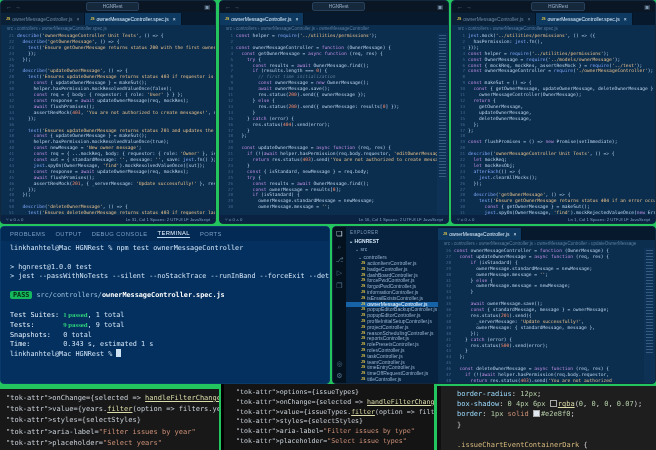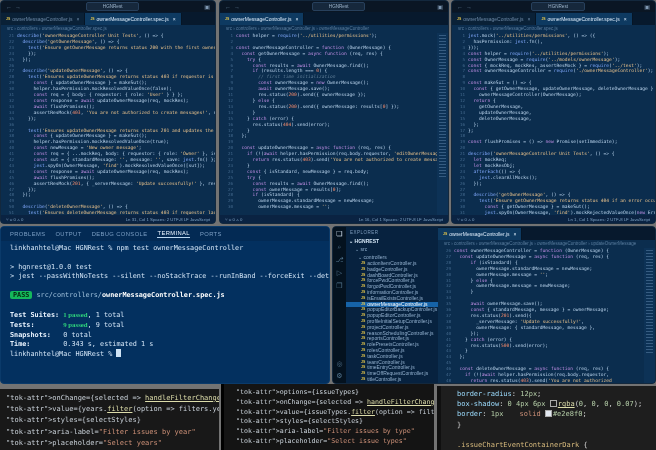--- a/index.html
+++ b/index.html
@@ -1,16 +1,16 @@
 <!DOCTYPE html>
 <html><head>
 <meta charset="utf-8">
 <style>
   html,body{margin:0;padding:0;background:#000;}
-  #canvas{position:relative;width:656px;height:450px;background:#737373;overflow:hidden;
+  #canvas{position:relative;width:656px;height:450px;background:#22c55e;overflow:hidden;
           font-family:"Liberation Sans",sans-serif;}
   .win{position:absolute;overflow:hidden;display:flex;flex-direction:column;
        border:1px solid #13283d;border-radius:4px;box-sizing:border-box;background:#0b2d4e;}
   
   .titlebar{height:11px;background:#0a1624;display:flex;align-items:center;gap:3px;
             padding:0 5px;color:#7f98b2;font-size:6px;flex:none;}
   .nav-arrow{font-size:6px;color:#5d7priv790;color:#5d7790;}
   .title-pill{margin:0 auto;background:#16283c;border:1px solid #27405c;border-radius:2px;
               padding:0 16px;height:7px;line-height:7px;color:#9db4cb;font-size:4.6px;}
   .layout-icon{font-size:6px;color:#7f98b2;}
@@ -36,21 +36,21 @@
            background-size:7px 78%;background-repeat:no-repeat;background-position:2px 2px;}
   
   #win-term{background:#03305f;border-color:#0a3a6a;}
   .panelbar{height:14px;display:flex;gap:10px;align-items:center;padding:0 9px;background:#032a54;
             font-size:5.8px;letter-spacing:.4px;color:#7c9fc4;flex:none;white-space:nowrap;}
   .ptab.active{color:#eaf4ff;border-bottom:1px solid #bcd9f2;padding-bottom:1px;}
   .termbody{padding:3px 9px;font-size:6.8px;line-height:9.4px;color:#d2e4f6;white-space:pre;
             font-family:"DejaVu Sans Mono",monospace;overflow:hidden;}
   .pass-badge{background:#15b85c;color:#05290f;font-weight:bold;padding:0 3px;border-radius:2px;}
   .tgreen{color:#2fd17c;font-weight:bold;font-family:Liberation Serif, serif;}
-  .tbold{font-weight:bold;color:#eaf4ff;}
+  .tbold{font-weight:normal;color:#eaf4ff;}
   .tpath{color:#9fc0dc;} .tfile{color:#ffffff;font-weight:bold;}
   .cursor{display:inline-block;width:4.5px;height:8px;background:#cfe3f5;vertical-align:-1px;}
   
   #win-exp{flex-direction:row;background:#061e38;}
   .activitybar{width:13px;background:#04121f;display:flex;flex-direction:column;align-items:center;
                padding:3px 0;gap:5px;color:#53758f;font-size:7px;flex:none;}
   .act.active{color:#dceafa;}
   .act-bottom{margin-top:auto;display:flex;flex-direction:column;gap:4px;align-items:center;}
   .sidebar{width:92px;background:#07223f;font-size:5px;color:#93b1cf;overflow:hidden;flex:none;}
   .sb-h{font-size:4.5px;letter-spacing:.5px;color:#7e9cbd;padding:3px 4px 2px;}
@@ -61,21 +61,21 @@
   .file.selected{background:#1663a8;color:#ffffff;}
   .exp-editor{flex:1;display:flex;flex-direction:column;position:relative;background:#0b2d4e;min-width:0;}
   
   .snip{position:absolute;font-family:"DejaVu Sans Mono",monospace;white-space:pre;overflow:hidden;box-sizing:border-box;}
   #snip-l{left:0;top:389px;width:219px;height:61px;background:#181818;padding:4px 6px;
           font-size:7px;line-height:11.2px;color:#c9d1d9;}
   #snip-m{left:221px;top:384px;width:213px;height:66px;background:#141414;padding:4px 6px 3px 12px;
           font-size:6.6px;line-height:9.8px;color:#c9d1d9;border-left:3px solid #000;}
   #snip-r{left:437px;top:386px;width:219px;height:64px;background:#1e1e1e;padding:3px 6px 9px 16px;
           font-size:7px;line-height:10.2px;color:#d4d4d4;border-left:4px solid #101010;} .tok-str2{color:#ce9178;} .tok-prop{color:#9cdcfe;}
-  .tok-num2{color:#b5cea8;} .tok-sel{color:#d7ba7d;} .tok-val{color:#ce9178;margin-left:12px;} .tok-fn2{color:#dcdcaa;text-decoration:underline;}
+  .tok-num2{color:#b5cea8;} .tok-sel{color:#d7ba7d;} .tok-val{color:#ce9178;} .tok-fn2{color:#dcdcaa;text-decoration:underline;}
   .swatch{display:inline-block;width:5px;height:5px;border:1px solid #aaa;margin-right:1px;
           vertical-align:-0.5px;background:transparent;}
 </style>
 </head>
 <body>
 
 <div id="canvas">
 
   <section class="win" id="win-tl" style="left:0;top:0;width:216px;height:224px">
     <header class="titlebar">

